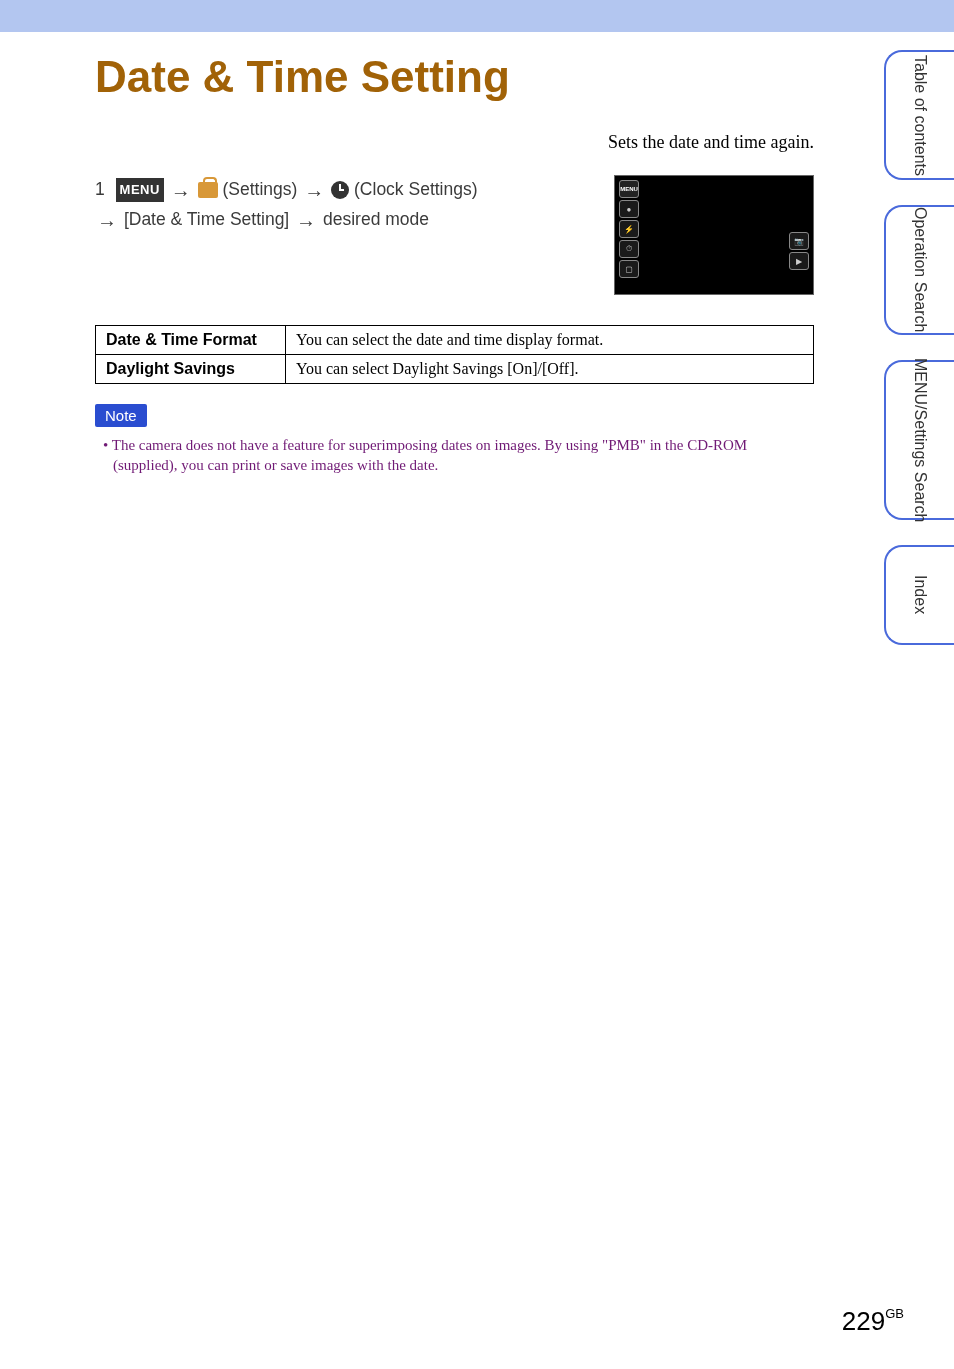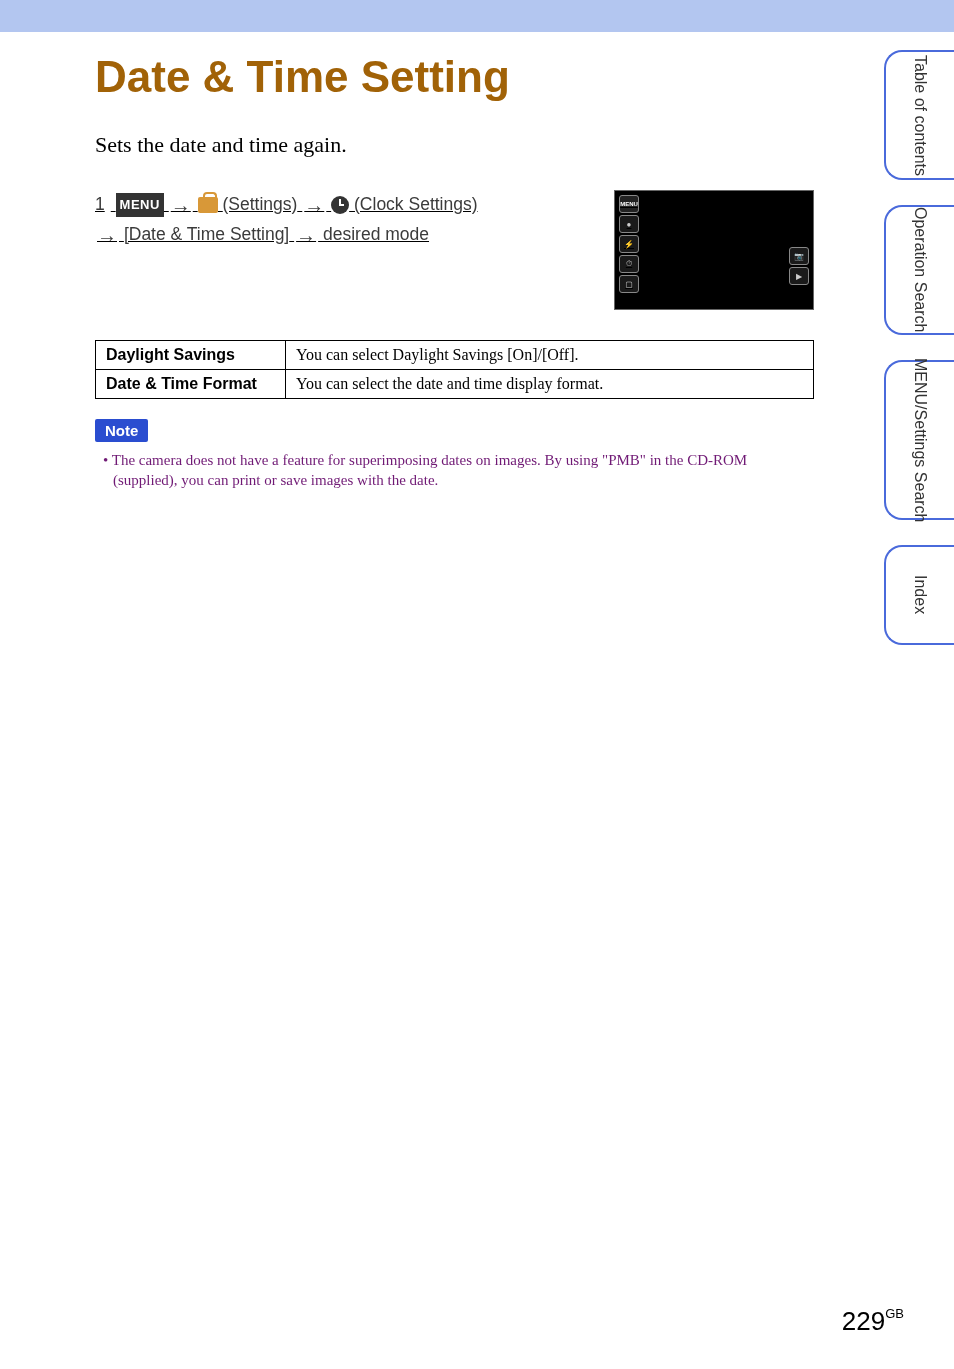--- a/index.html
+++ b/index.html
@@ -23,30 +23,30 @@
       padding: 10px 140px 0 95px;
     }
     .title {
       color: #a16207;
       font-size: 44px;
       font-weight: bold;
       margin-bottom: 30px;
       margin-top: 10px;
     }
     .intro {
-      font-size: 22px;
+      font-size: 18px;
       color: #000;
-      margin-bottom: 32px;
+      margin-bottom: 22px;
       font-family: Georgia, 'Times New Roman', serif;
+      text-align: right;
     }
     .nav-wrapper {
       display: flex;
       gap: 12px;
       margin-bottom: 30px;
-      text-decoration: underline;
     }
     .navigation {
       font-size: 17.5px;
       color: #3b3b3b;
       line-height: 1.5;
       flex: 1;
     }
     .navigation .num {
       margin-right: 6px;
     }
@@ -173,21 +173,21 @@
       width: 190px;
       font-family: Arial, sans-serif;
     }
     .settings-table td.desc {
       font-family: Georgia, 'Times New Roman', serif;
     }
     .note-badge {
       display: inline-block;
       background: #2a4dd0;
       color: #fff;
-      font-weight: bold;
+      font-weight: normal;
       padding: 3px 10px;
       font-size: 15px;
       border-radius: 2px;
       margin-bottom: 8px;
     }
     .note-text {
       font-size: 15px;
       color: #701a75;
       padding-left: 18px;
       text-indent: -10px;
@@ -274,26 +274,26 @@
       <div class="camera-right-icons">
         <div class="cam-icon">📷</div>
         <div class="cam-icon">▶</div>
       </div>
     </div>
   </div>
 
   <table class="settings-table">
     <tbody>
         <tr>
+      <td class="label">Date &amp; Time Format</td>
+      <td class="desc">You can select the date and time display format.</td>
+    </tr>
+    <tr>
       <td class="label">Daylight Savings</td>
       <td class="desc">You can select Daylight Savings [On]/[Off].</td>
-    </tr>
-    <tr>
-      <td class="label">Date &amp; Time Format</td>
-      <td class="desc">You can select the date and time display format.</td>
     </tr>
   </tbody>
     </table>
 
   <div class="note-badge">Note</div>
   <p class="note-text">The camera does not have a feature for superimposing dates on images. By using "PMB" in the CD-ROM (supplied), you can print or save images with the date.</p>
 </div>
 
 <div class="side-tabs">
   <a class="side-tab">

